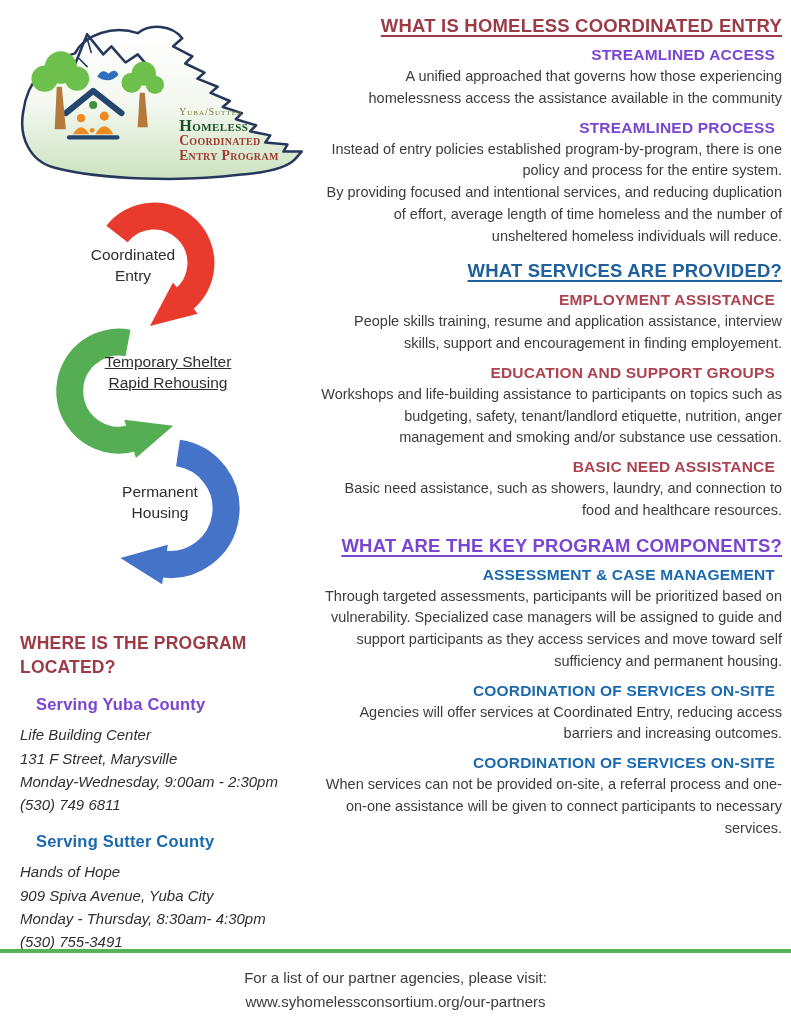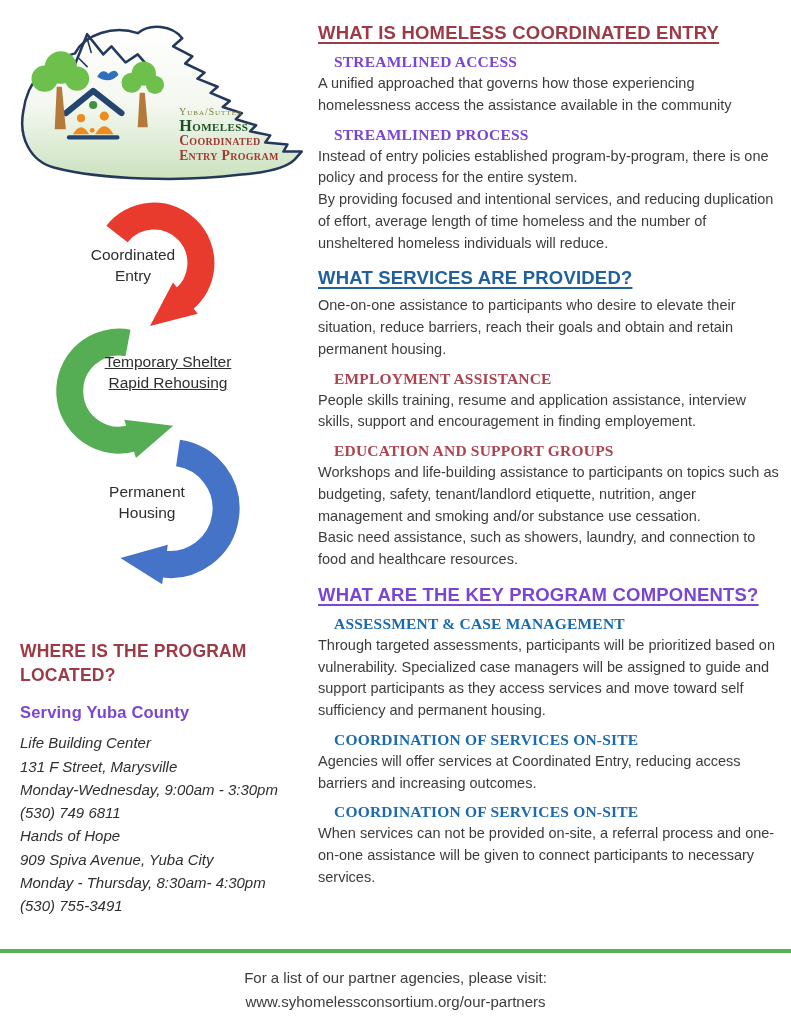--- a/index.html
+++ b/index.html
@@ -14,43 +14,43 @@
   .logo-l1{font-size:16px;font-weight:bold;fill:var(--logo-green,#1c5128);letter-spacing:.4px;}
   .logo-l2,.logo-l3{font-size:13.5px;font-weight:bold;fill:var(--logo-red,#a03b33);letter-spacing:.3px;}
   
   .diagram{position:absolute;left:40px;top:195px;width:260px;height:410px;}
   .flow-label{
     position:absolute;text-align:center;white-space:pre-line;
     font-size:15.5px;line-height:1.38;color:#2e2e30;
   }
   #flow-label-1{left:53px;top:244px;width:160px;}
   #flow-label-2{left:88px;top:351px;width:160px;text-decoration:underline;}
-  #flow-label-3{left:67px;top:481px;width:160px;}
+  #flow-label-3{left:80px;top:481px;width:160px;}
   
   .located{position:absolute;left:20px;top:632px;width:300px;}
   .located-title{
     color:var(--maroon,#9c3a46);font-size:17.5px;font-weight:bold;
-    line-height:1.35;letter-spacing:.2px;margin:8px 0 4px;
+    line-height:1.35;letter-spacing:.2px;margin:0 0 4px;
   }
-  .loc-head{font-size:16.5px;font-weight:bold;margin:16px 0 9px;letter-spacing:.2px;}
+  .loc-head{font-size:16.5px;font-weight:bold;margin:16px 16px 9px;letter-spacing:.2px;}
   .loc-head.yuba{color:var(--purple,#7a45d2);}
   .loc-head.sutter{color:var(--blue-head,#1b6aae);}
   .loc-line{font-style:italic;font-size:15px;line-height:1.55;color:#2f2f31;}
   
-  .right-col{position:absolute;left:318px;top:22px;width:464px;}
+  .right-col{position:absolute;left:318px;top:15px;width:464px;text-align:right;}
   .sec-title{
     font-size:18.5px;font-weight:bold;letter-spacing:.2px;
     text-decoration:underline;text-underline-offset:3px;text-decoration-thickness:2px;
     margin:13px 0 6px;
   }
   .right-col .sec:first-child .sec-title{margin-top:0;}
   .sec-title.maroon{color:var(--maroon,#9c3a46);}
   .sec-title.blue{color:var(--blue-title,#20609c);}
   .sec-title.purple{color:var(--purple,#7a45d2);}
-  .item-head{font-size:15.5px;font-weight:bold;letter-spacing:.2px;margin:9px 16px 2px;font-family:Liberation Serif, serif;}
+  .item-head{font-size:15.5px;font-weight:bold;letter-spacing:.2px;margin:9px 7px 2px;}
   .item-head.purple{color:var(--purple,#7a45d2);}
   .item-head.maroon{color:var(--maroon-item,#ad4350);}
   .item-head.blue{color:var(--blue-head,#1b6aae);}
   .item-body{font-size:14.5px;line-height:1.5;color:var(--body-text,#3c3c3e);margin:0;}
   
   .rule{position:absolute;left:0;top:949px;width:791px;height:4px;background:var(--green-rule,#56b257);}
   .footer{
     position:absolute;left:0;top:966px;width:791px;text-align:center;
     font-size:15px;line-height:1.6;color:var(--body-text,#3c3c3e);
   }
@@ -123,50 +123,51 @@
 <div class="flow-label" id="flow-label-3">Permanent
 Housing</div>
 
 <div class="located">
   <div class="located-title">WHERE IS THE PROGRAM LOCATED?</div>
 
   <div>
     <div class="loc-head yuba">Serving Yuba County</div>
     <div class="loc-line">Life Building Center</div>
     <div class="loc-line">131 F Street, Marysville</div>
-    <div class="loc-line">Monday-Wednesday, 9:00am - 3:30pm</div>
+    <div class="loc-line">Monday-Wednesday, 9:00am - 2:30pm</div>
     <div class="loc-line">(530) 749 6811</div>
   </div>
 
   <div>
+    <div class="loc-head sutter">Serving Sutter County</div>
     <div class="loc-line">Hands of Hope</div>
     <div class="loc-line">909 Spiva Avenue, Yuba City</div>
     <div class="loc-line">Monday - Thursday, 8:30am- 4:30pm</div>
     <div class="loc-line">(530) 755-3491</div>
   </div>
 </div>
 
 <div class="right-col">
 
   <div class="sec">
     <div class="sec-title maroon">WHAT IS HOMELESS COORDINATED ENTRY</div>
     <div class="item-head purple">STREAMLINED ACCESS</div>
     <p class="item-body">A unified approached that governs how those experiencing homelessness access the assistance available in the community</p>
     <div class="item-head purple">STREAMLINED PROCESS</div>
     <p class="item-body">Instead of entry policies established program-by-program, there is one policy and process for the entire system.</p>
     <p class="item-body">By providing focused and  intentional services, and reducing duplication of effort, average length of time homeless and the number of unsheltered homeless individuals will reduce.</p>
   </div>
 
   <div class="sec">
     <div class="sec-title blue">WHAT SERVICES ARE PROVIDED?</div>
-    <p class="item-body">One-on-one assistance to participants who desire to elevate their situation, reduce barriers, reach their goals and obtain and retain permanent housing.</p>
     <div class="item-head maroon">EMPLOYMENT ASSISTANCE</div>
     <p class="item-body">People skills training, resume and application assistance, interview skills, support and encouragement in finding employement.</p>
     <div class="item-head maroon">EDUCATION AND SUPPORT GROUPS</div>
     <p class="item-body">Workshops and life-building assistance to participants on topics such as budgeting, safety, tenant/landlord etiquette, nutrition, anger management and smoking and/or substance use cessation.</p>
+    <div class="item-head maroon">BASIC NEED ASSISTANCE</div>
     <p class="item-body">Basic need assistance, such as showers, laundry, and connection to food and healthcare resources.</p>
   </div>
 
   <div class="sec">
     <div class="sec-title purple">WHAT ARE THE KEY PROGRAM COMPONENTS?</div>
     <div class="item-head blue">ASSESSMENT &amp; CASE MANAGEMENT</div>
     <p class="item-body">Through targeted assessments, participants will be prioritized based on vulnerability. Specialized case managers will be assigned to guide and support participants as they access services and move toward self sufficiency and permanent housing.</p>
     <div class="item-head blue">COORDINATION OF SERVICES ON-SITE</div>
     <p class="item-body">Agencies will offer services at Coordinated Entry, reducing access barriers and increasing outcomes.</p>
     <div class="item-head blue">COORDINATION OF SERVICES ON-SITE</div>

